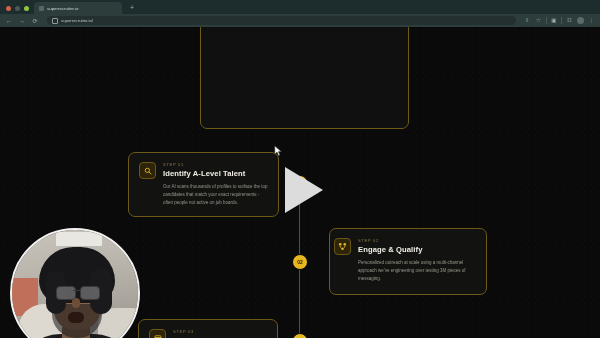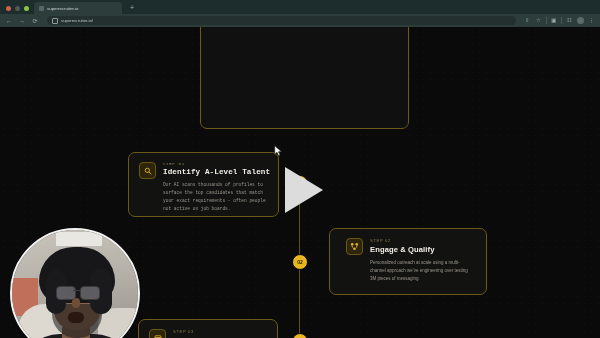--- a/index.html
+++ b/index.html
@@ -155,22 +155,22 @@
     background: #121210;
     border: 0.8px solid #6d5a18;
     border-radius: 7px;
     box-sizing: border-box;
   }
   .card-top {
     left: 200px; top: -6px;
     width: 209px; height: 108px;
     background: #101010;
   }
-  .card-step1 { left: 128px; top: 125px;  width: 151px; height: 65px; padding: 9px 10px; font-family: Liberation Mono, monospace; }
-  .card-step2 { left: 329px; top: 201px;  width: 158px; height: 67px; padding: 9px 16px; }
+  .card-step1 { left: 128px; top: 125px;  width: 151px; height: 65px; padding: 9px 10px; }
+  .card-step2 { left: 329px; top: 201px;  width: 158px; height: 67px; padding: 9px 4px; }
   .card-step3 { left: 138px; top: 292px;  width: 140px; height: 46px; padding: 9px 10px; }
 
   .card-inner { display: flex; gap: 7px; }
   .card-icon {
     width: 15px; height: 15px;
     flex: 0 0 auto;
     border-radius: 4px;
     background: #2e2509;
     border: 0.6px solid #6b5715;
     display: flex;

